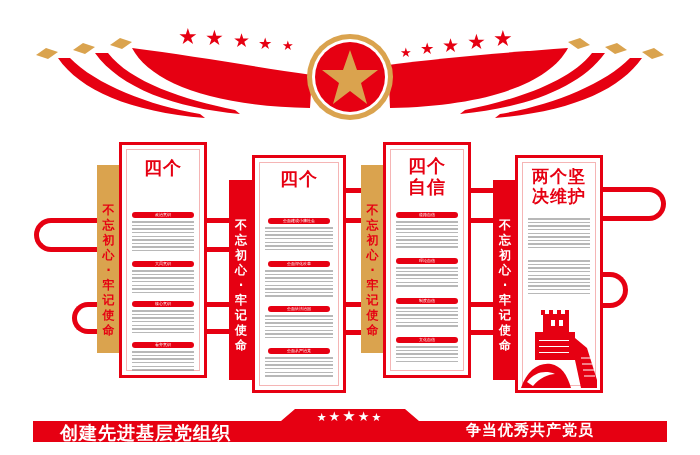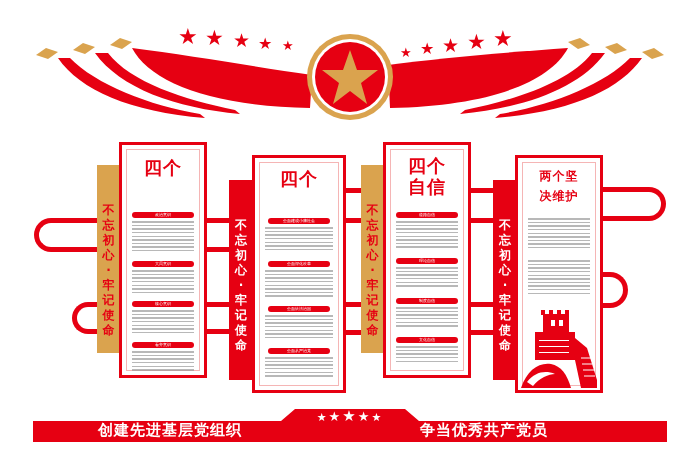--- a/index.html
+++ b/index.html
@@ -295,21 +295,21 @@
   <span>初</span>
   <span>心</span>
   <span>·</span>
   <span>牢</span>
   <span>记</span>
   <span>使</span>
   <span>命</span>
 </div>
 <div class="panel" style="left:515px;top:155px;width:88px;height:238px;">
   <div class="panel-inner"></div>
-  <div class="ptitle" style="top:8px;font-size:12px;line-height:20px;">
+  <div class="ptitle" style="top:8px;font-size:17px;line-height:20px;">
     <div>两个坚</div>
     <div>决维护</div>
   </div>
   <div class="lines" style="top:58px;">
       <i></i>
       <i></i>
       <i></i>
       <i></i>
       <i></i>
       <i></i>
@@ -351,14 +351,14 @@
     </g>
   </svg>
 </div>
 
 <svg class="abs" style="left:33px;top:404px" width="634" height="40" viewBox="0 0 634 40">
   <path fill="#e60012" d="M0,17 L248,17 L262,5 L372,5 L386,17 L634,17 L634,38 L0,38 Z"></path>
 </svg>
 <div class="abs" style="left:300px;top:407px;width:100px;text-align:center;color:#fff;font-size:13px;letter-spacing:2px;">
   <span style="font-size:11px;">★</span><span>★</span><span style="font-size:15px;">★</span><span>★</span><span style="font-size:11px;">★</span>
 </div>
-<div class="abs" style="left:60px;top:421px;width:220px;text-align:center;color:#fff;font-weight:bold;font-size:15px;letter-spacing:1px;">创建先进基层党组织</div>
-<div class="abs" style="left:420px;top:421px;width:220px;text-align:left;color:#fff;font-weight:bold;font-size:15px;letter-spacing:1px;">争当优秀共产党员</div>
+<div class="abs" style="left:60px;top:421px;width:220px;text-align:left;color:#fff;font-weight:bold;font-size:18px;letter-spacing:1px;">创建先进基层党组织</div>
+<div class="abs" style="left:420px;top:421px;width:220px;text-align:center;color:#fff;font-weight:bold;font-size:15px;letter-spacing:1px;">争当优秀共产党员</div>
 
 </body></html>

